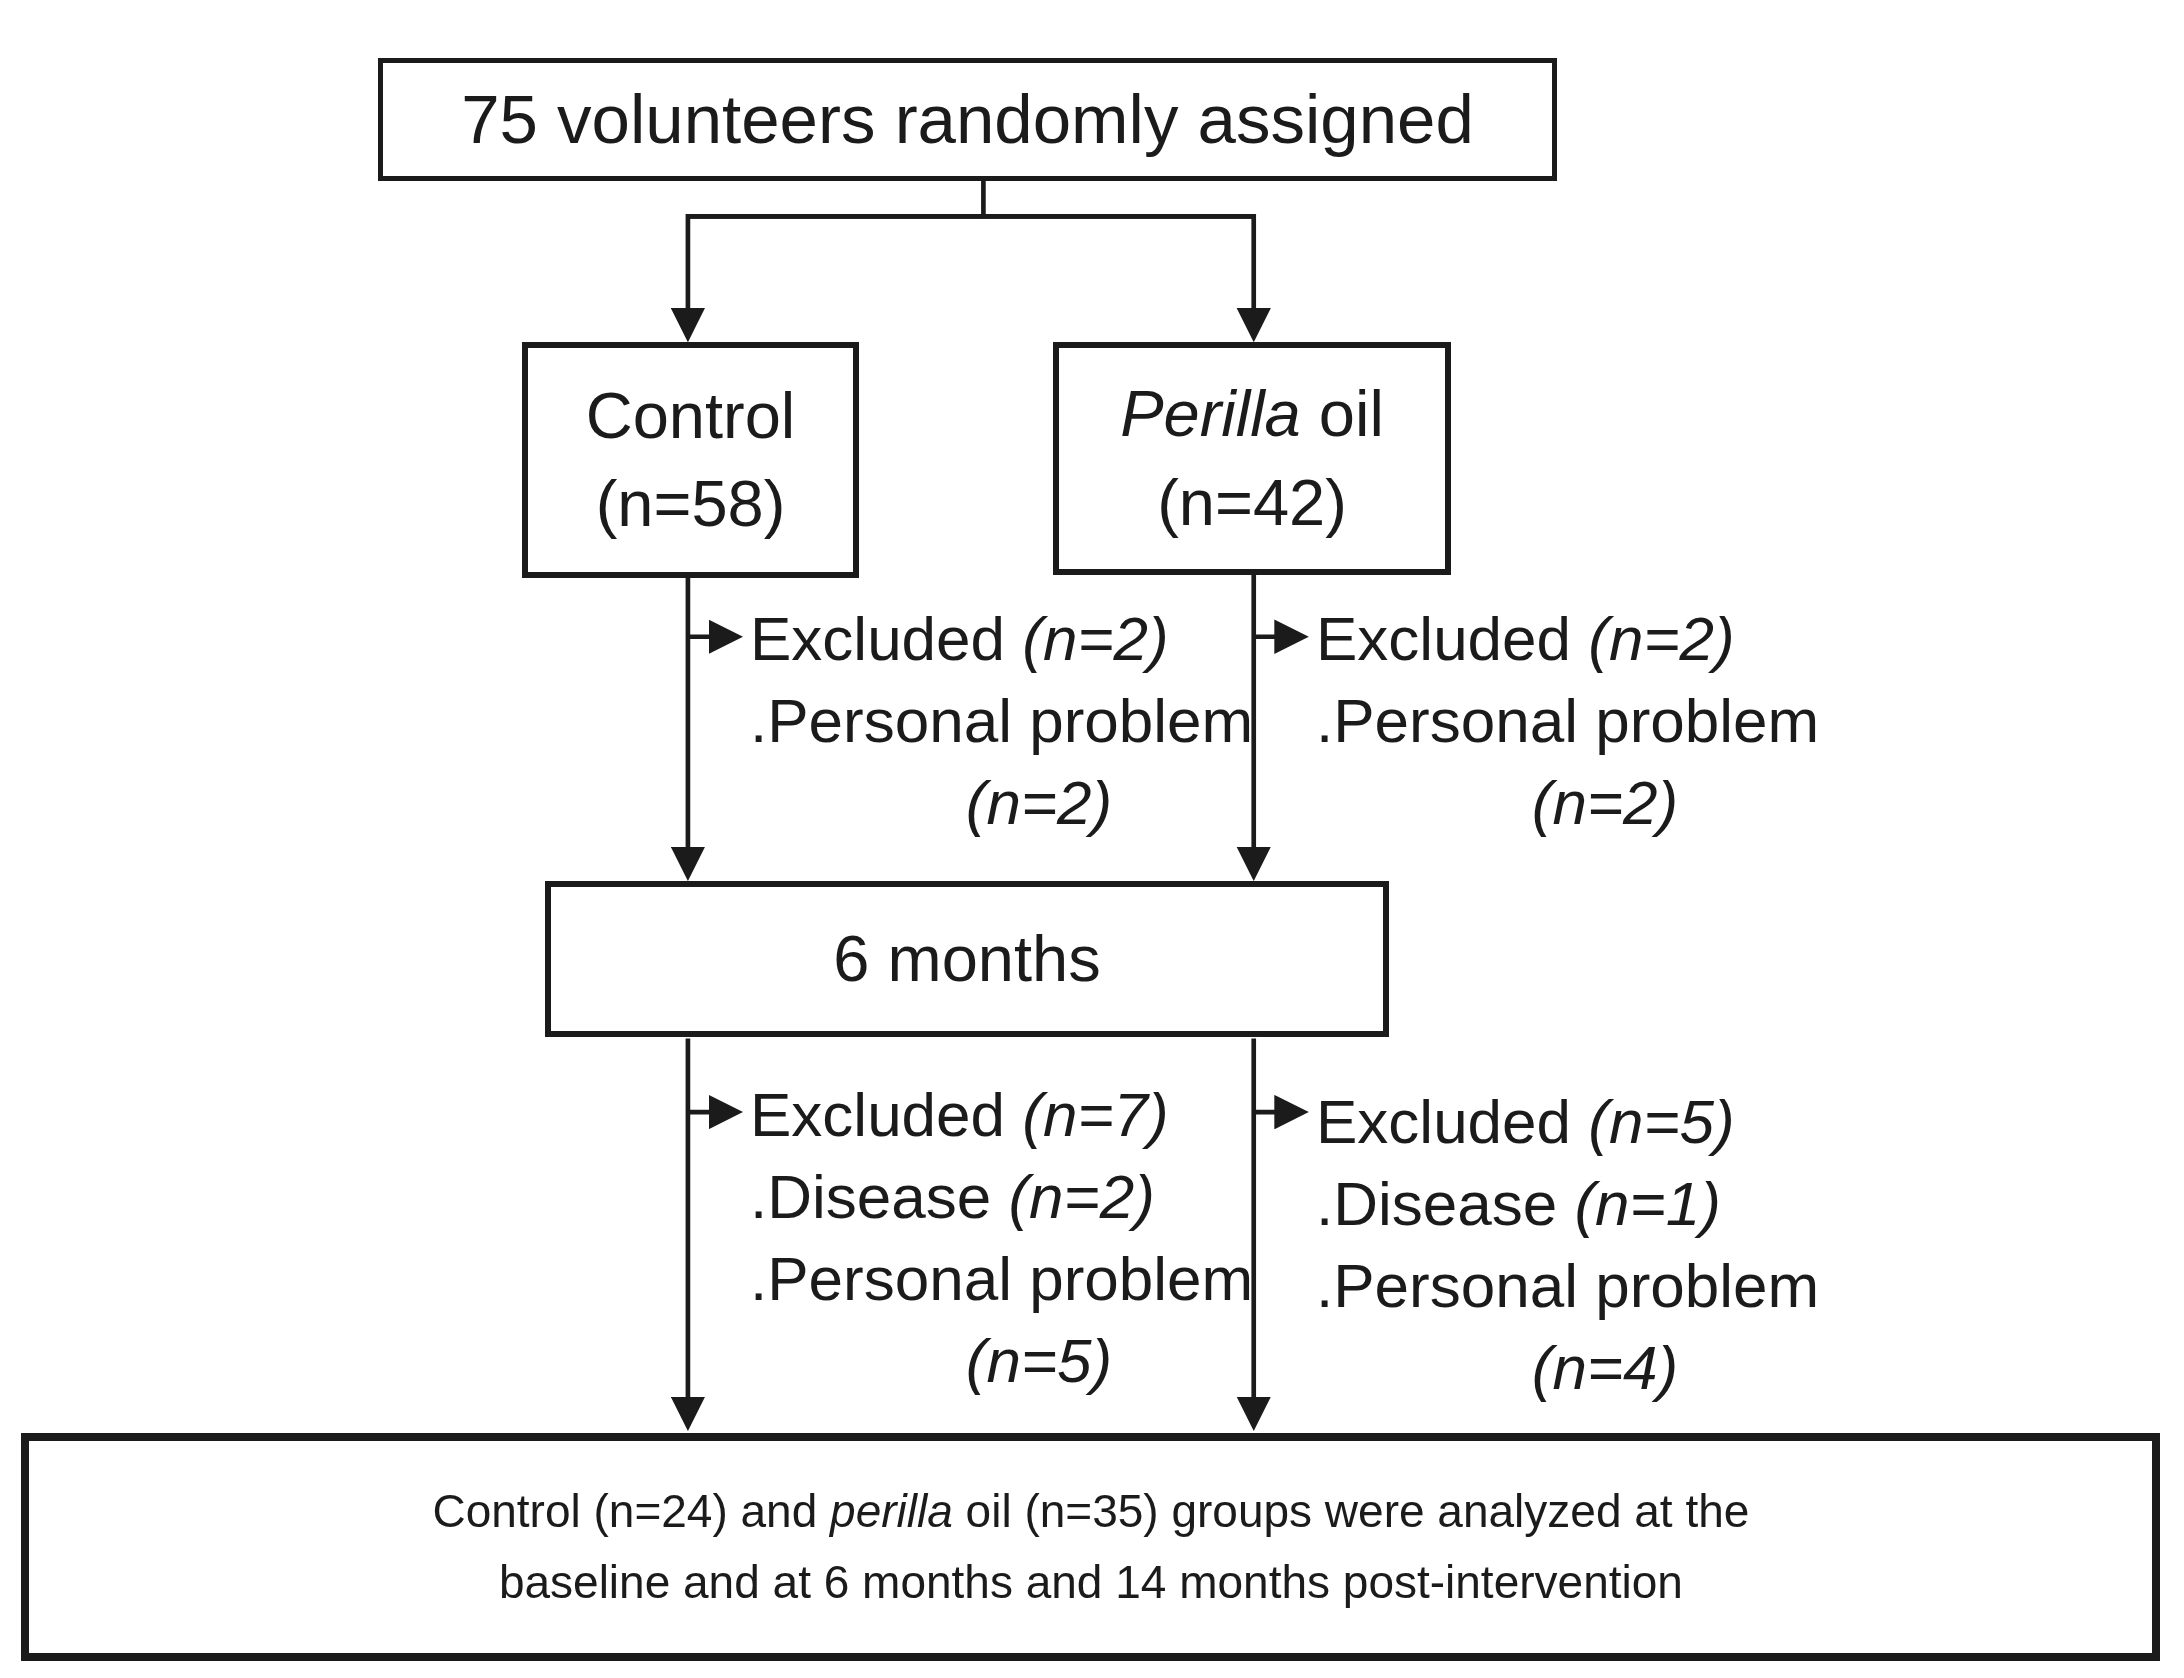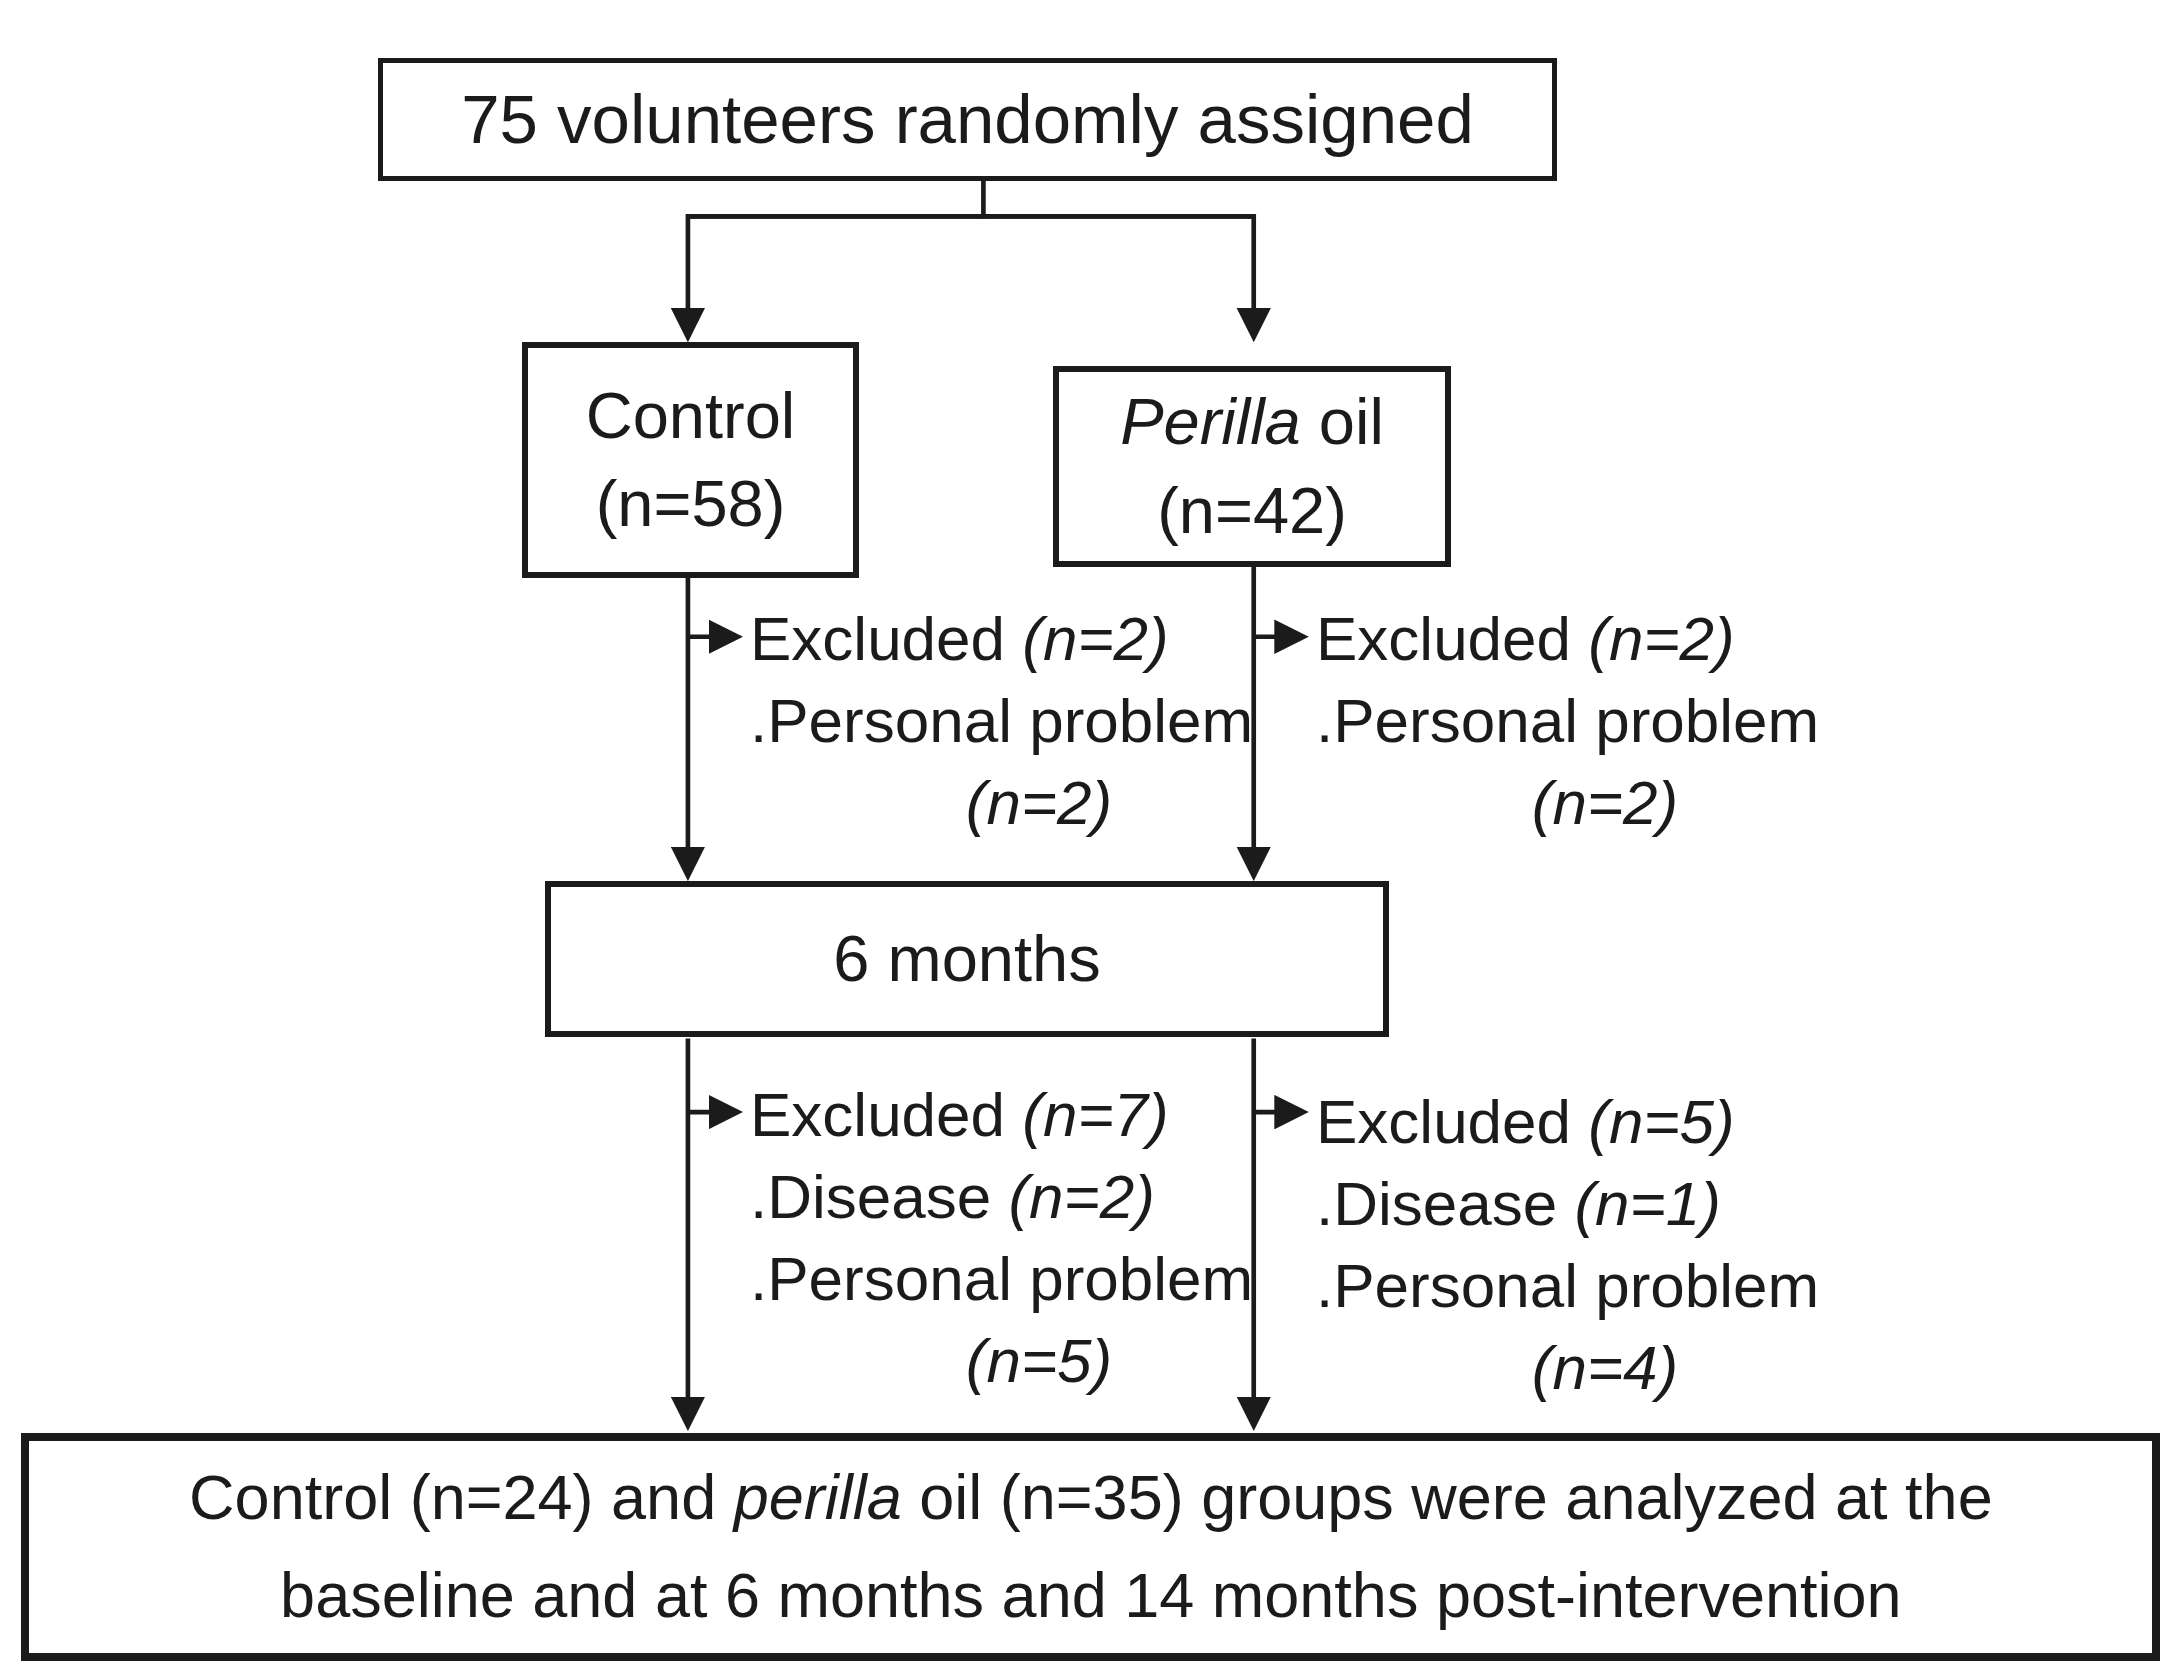--- a/index.html
+++ b/index.html
@@ -40,23 +40,23 @@
     background: var(--background);
     display: flex;
     flex-direction: column;
     justify-content: center;
     align-items: center;
     text-align: center;
   }
   .bline { line-height: 1.36em; white-space: nowrap; }
   #box-randomized { left: 378px; top: 23px;   width: 1179px; height: 123px; font-size: 69px; margin-top: 35px; }
   #box-control    { left: 522px; top: 342px;  width: 337px;  height: 236px; font-size: 65px; border-width: 6.5px; }
-  #box-perilla    { left: 1053px; top: 342px; width: 398px;  height: 201px; font-size: 65px; border-width: 6.5px; margin-top: 24px; }
+  #box-perilla    { left: 1053px; top: 342px; width: 398px;  height: 233px; font-size: 65px; border-width: 6.5px; }
   #box-six-months { left: 545px; top: 881px;  width: 844px;  height: 156px; font-size: 65px; border-width: 6.5px; text-align: right; }
-  #box-final      { left: 21.4px;  top: 1433px; width: 2139px; height: 228px; font-size: 63px; border-width: 8.4px; }
+  #box-final      { left: 21.4px;  top: 1433px; width: 2139px; height: 228px; font-size: 46px; border-width: 8.4px; }
   #box-final .bline { line-height: 1.55em; }
 
   .note {
     position: absolute;
     width: 578px;
     font-size: 62px;
     line-height: 82px;
     text-align: left;
     white-space: nowrap;
   }

